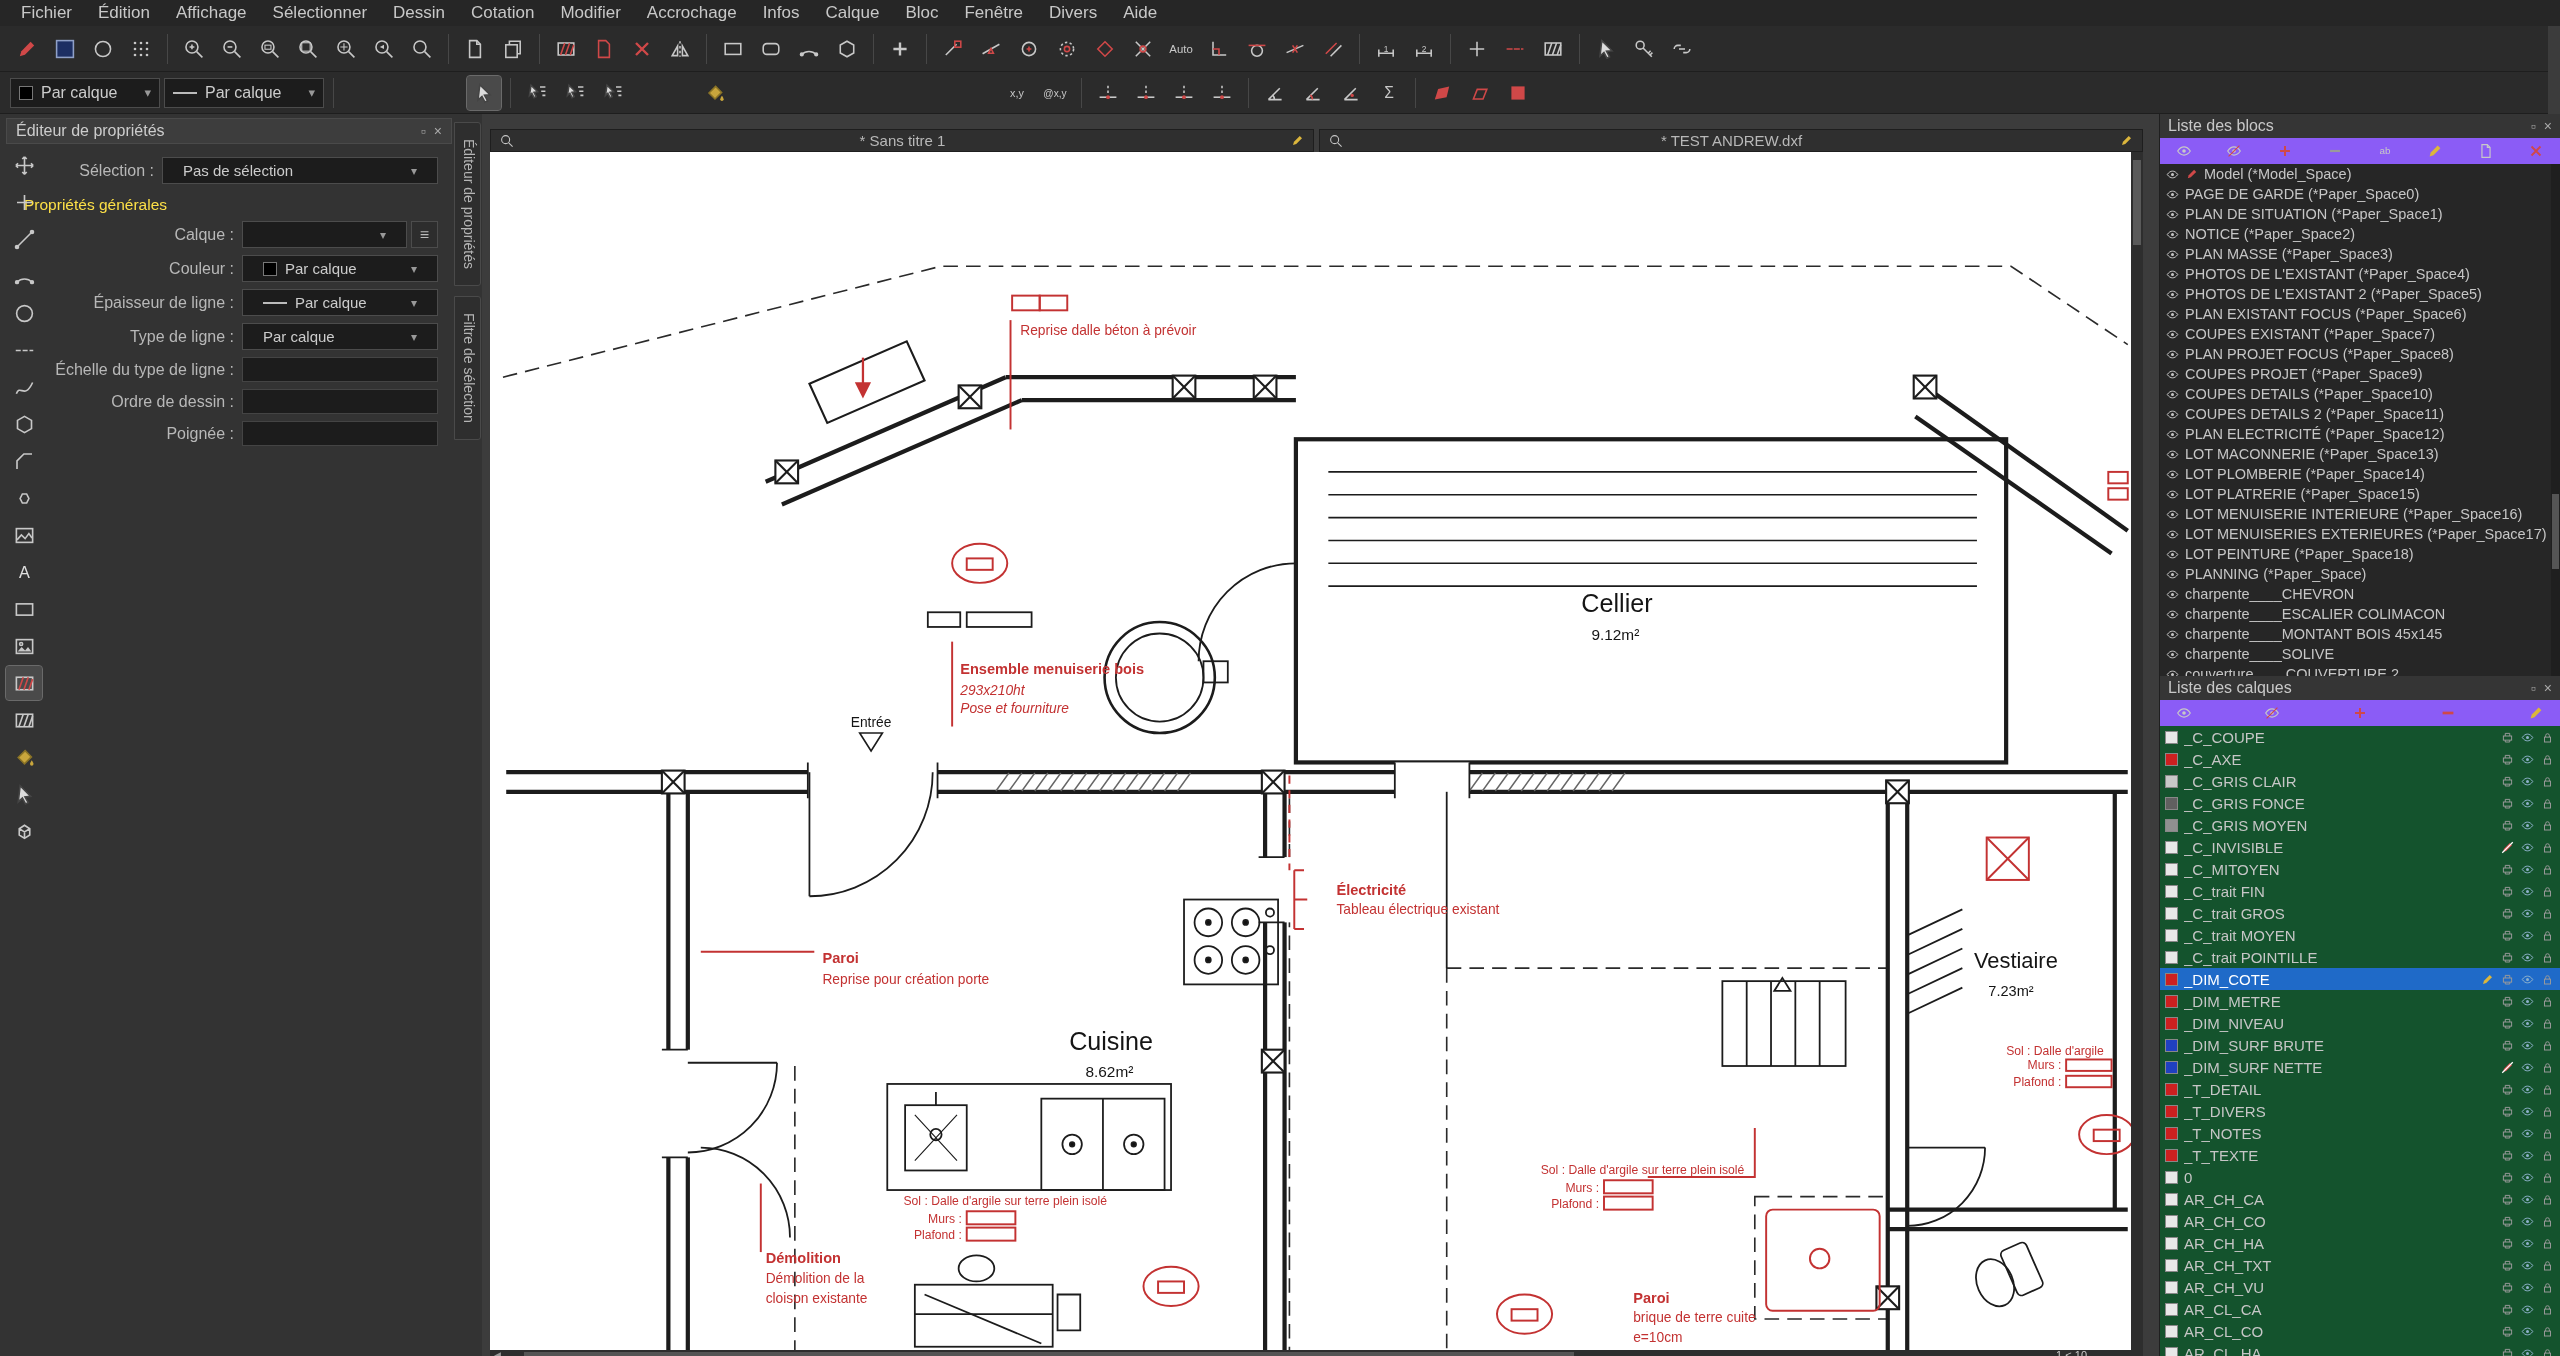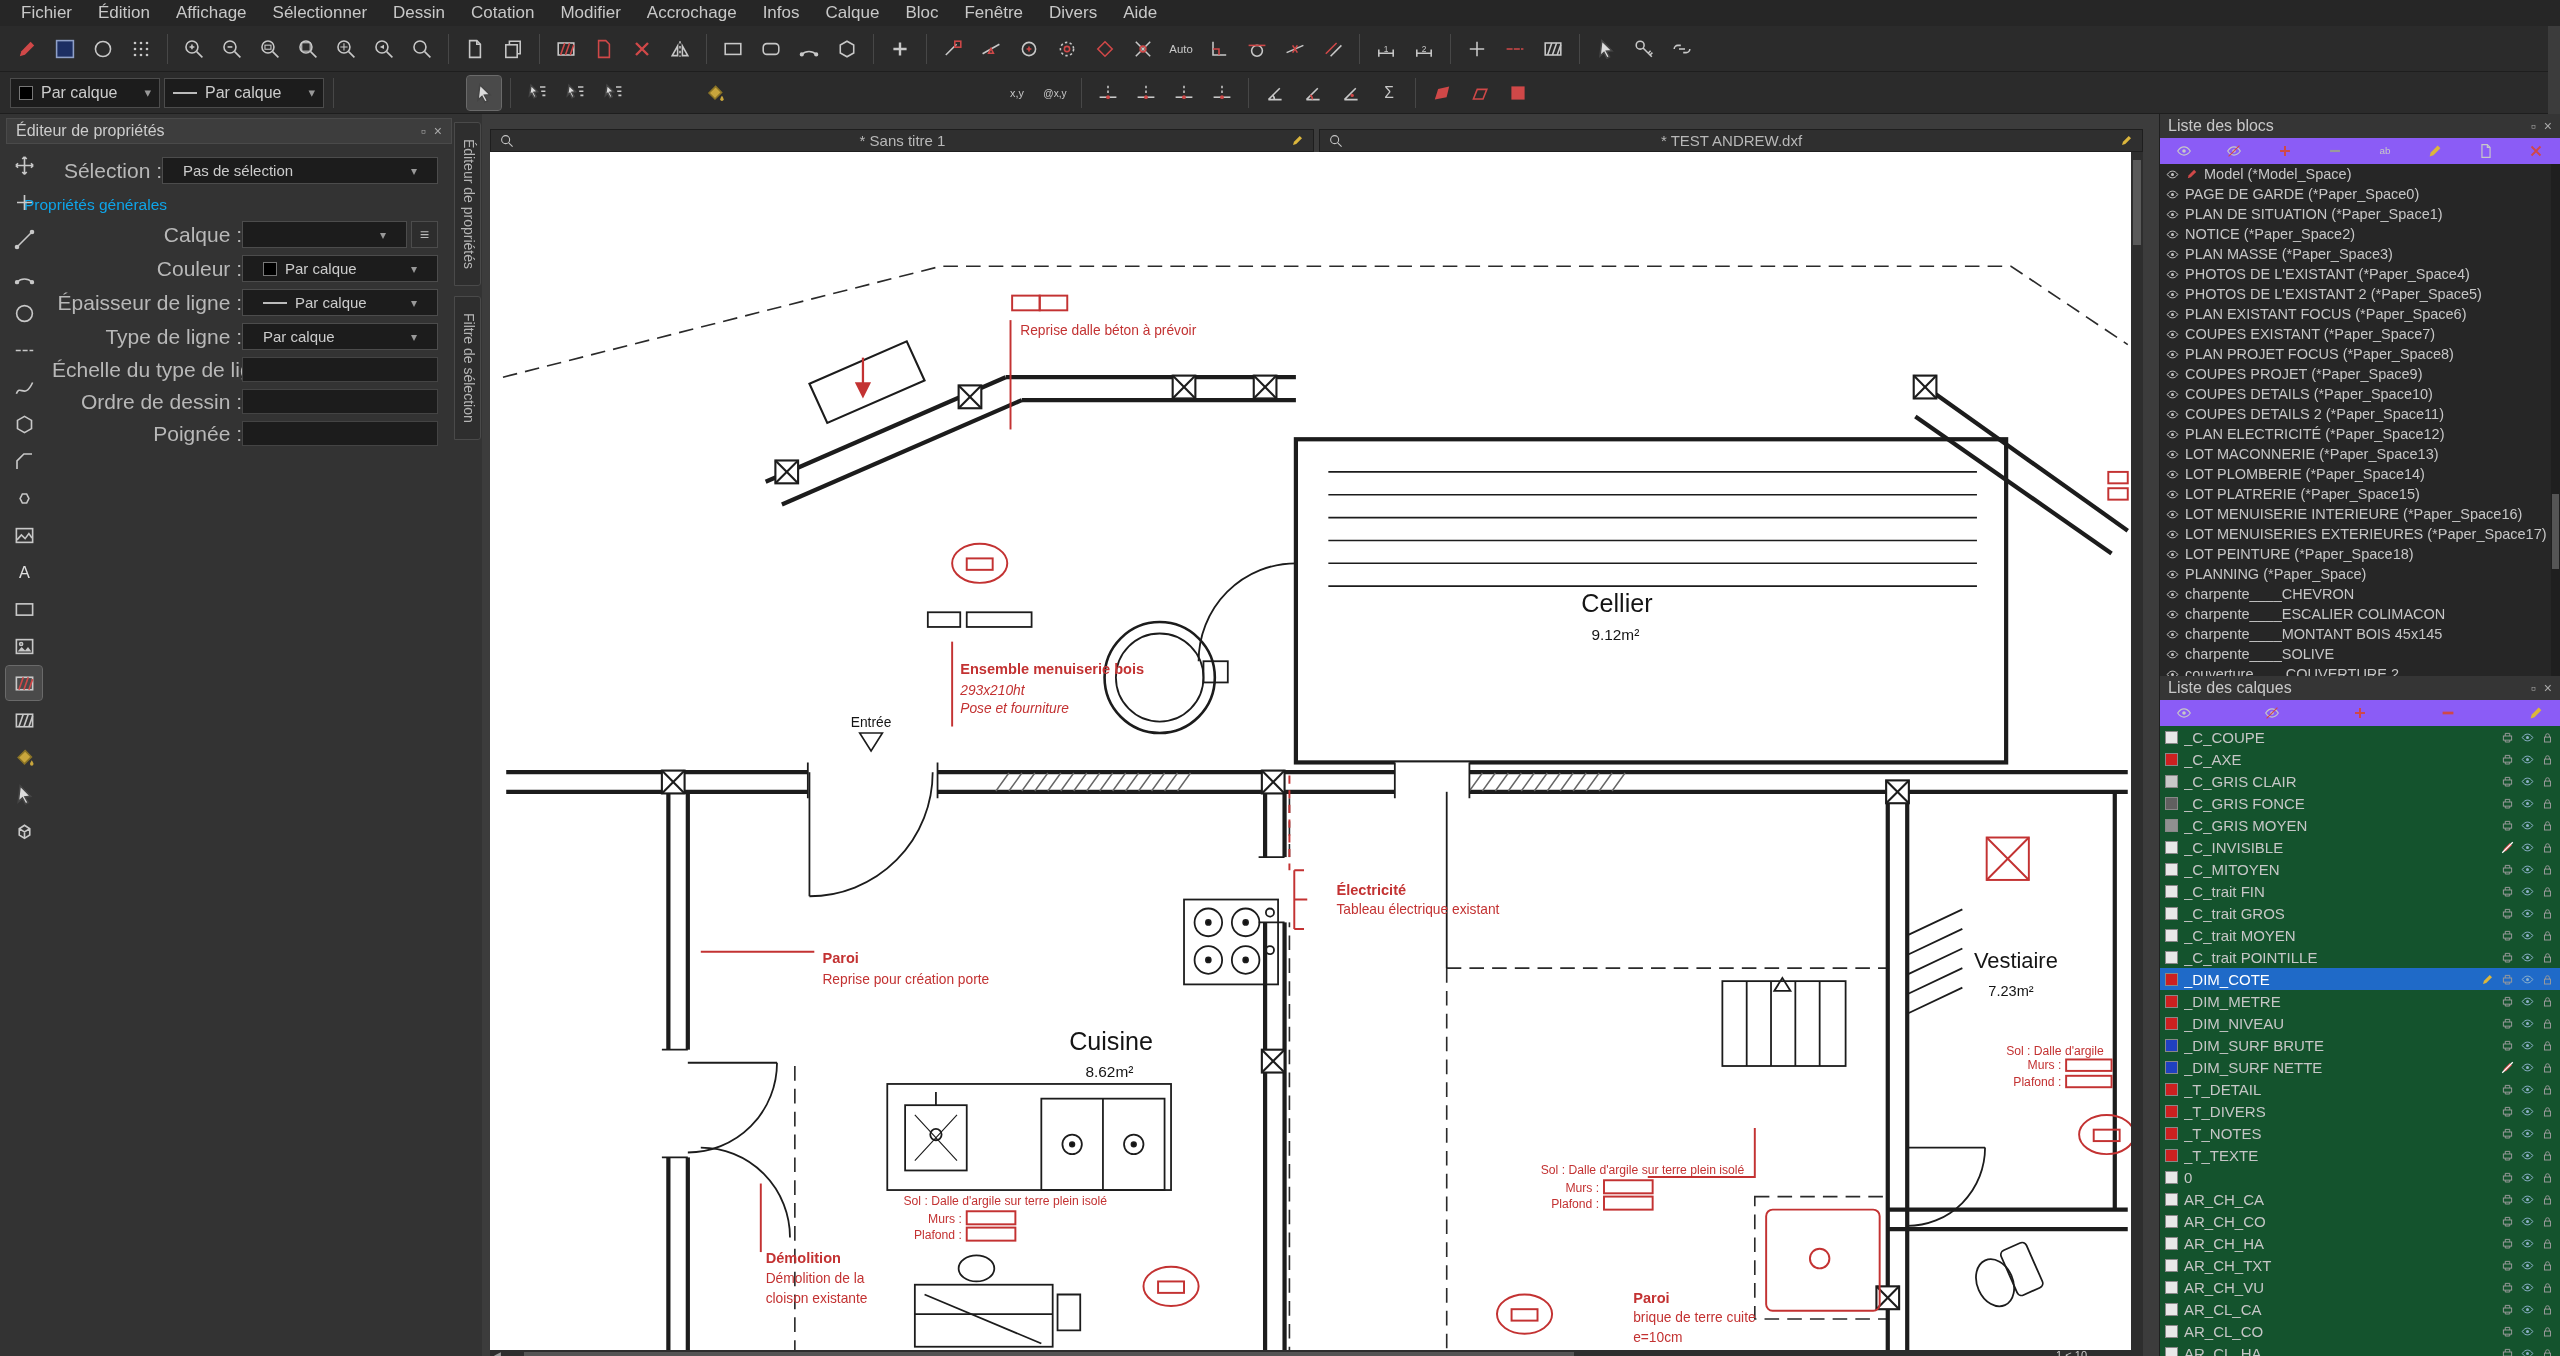--- a/index.html
+++ b/index.html
@@ -24,26 +24,26 @@
   .sw{width:14px;height:14px;background:#000;border:1px solid #777;flex:none}
   .linemark{width:24px;border-top:2px solid #bbb;flex:none}
 
   
   .left-region{position:absolute;left:0;top:114px;bottom:0;width:482px;background:#333}
   .prop-panel{position:absolute;left:6px;top:4px;width:446px}
   .panel-head{height:26px;display:flex;align-items:center;padding:0 9px;background:#3d3d3d;border:1px solid #4a4a4a;color:#ccc;font-size:16px}
   .ph-icons{margin-left:auto;display:flex;gap:8px;color:#aaa;font-size:14px}
   .prop-body{padding:6px 0 10px 46px}
   .prow{display:flex;align-items:center;margin-top:7px}
-  .plabel{width:190px;text-align:right;color:#b8b8b8;font-size:21px;padding-right:0;flex:none;white-space:nowrap}
+  .plabel{width:190px;text-align:right;color:#b8b8b8;font-size:16px;padding-right:8px;flex:none;white-space:nowrap}
   .pctl{flex:1;margin-right:14px}
   .pdrop{height:27px;background:#1c1c1c;border:1px solid #4c4c4c;display:flex;align-items:center;color:#ccc;font-size:15px;padding:0 20px;gap:8px}
   .pdrop .caret{margin-left:auto;color:#999;font-size:12px}
   .pinput{height:25px;background:#1c1c1c;border:1px solid #444}
-  .psection{color:#0ea5e9;font-size:15.5px;margin:12px 0 2px -28px}
+  .psection{color:#fde047;font-size:15.5px;margin:12px 0 2px -28px}
   .sqbtn{width:27px;height:27px;background:#2d2d2d;border:1px solid #4c4c4c;color:#bbb;display:flex;align-items:center;justify-content:center;margin-left:-10px;margin-right:14px;flex:none}
   .side-tabs{position:absolute;right:1px;top:8px;width:27px;display:flex;flex-direction:column;gap:10px}
   .vtab{writing-mode:vertical-rl;background:#2e2e2e;border:1px solid #4a4a4a;color:#b5b5b5;font-size:14px;padding:16px 3px;border-radius:0 3px 3px 0}
   .left-iconbar{position:absolute;left:3px;top:34px;width:42px;display:flex;flex-direction:column;gap:3px;align-items:center}
   .left-iconbar .ticon{width:36px;height:34px}
 
   
   .canvas-wrap{position:absolute;left:490px;top:129px;width:1653px;height:1232px;background:#3c3c3c}
   .tabbar{height:23px;display:flex;gap:5px}
   .dtab{flex:1;background:#2f2f2f;border:1px solid #1e1e1e;display:flex;align-items:center;color:#b8b8b8;font-size:15px;padding:0 8px;gap:8px}

